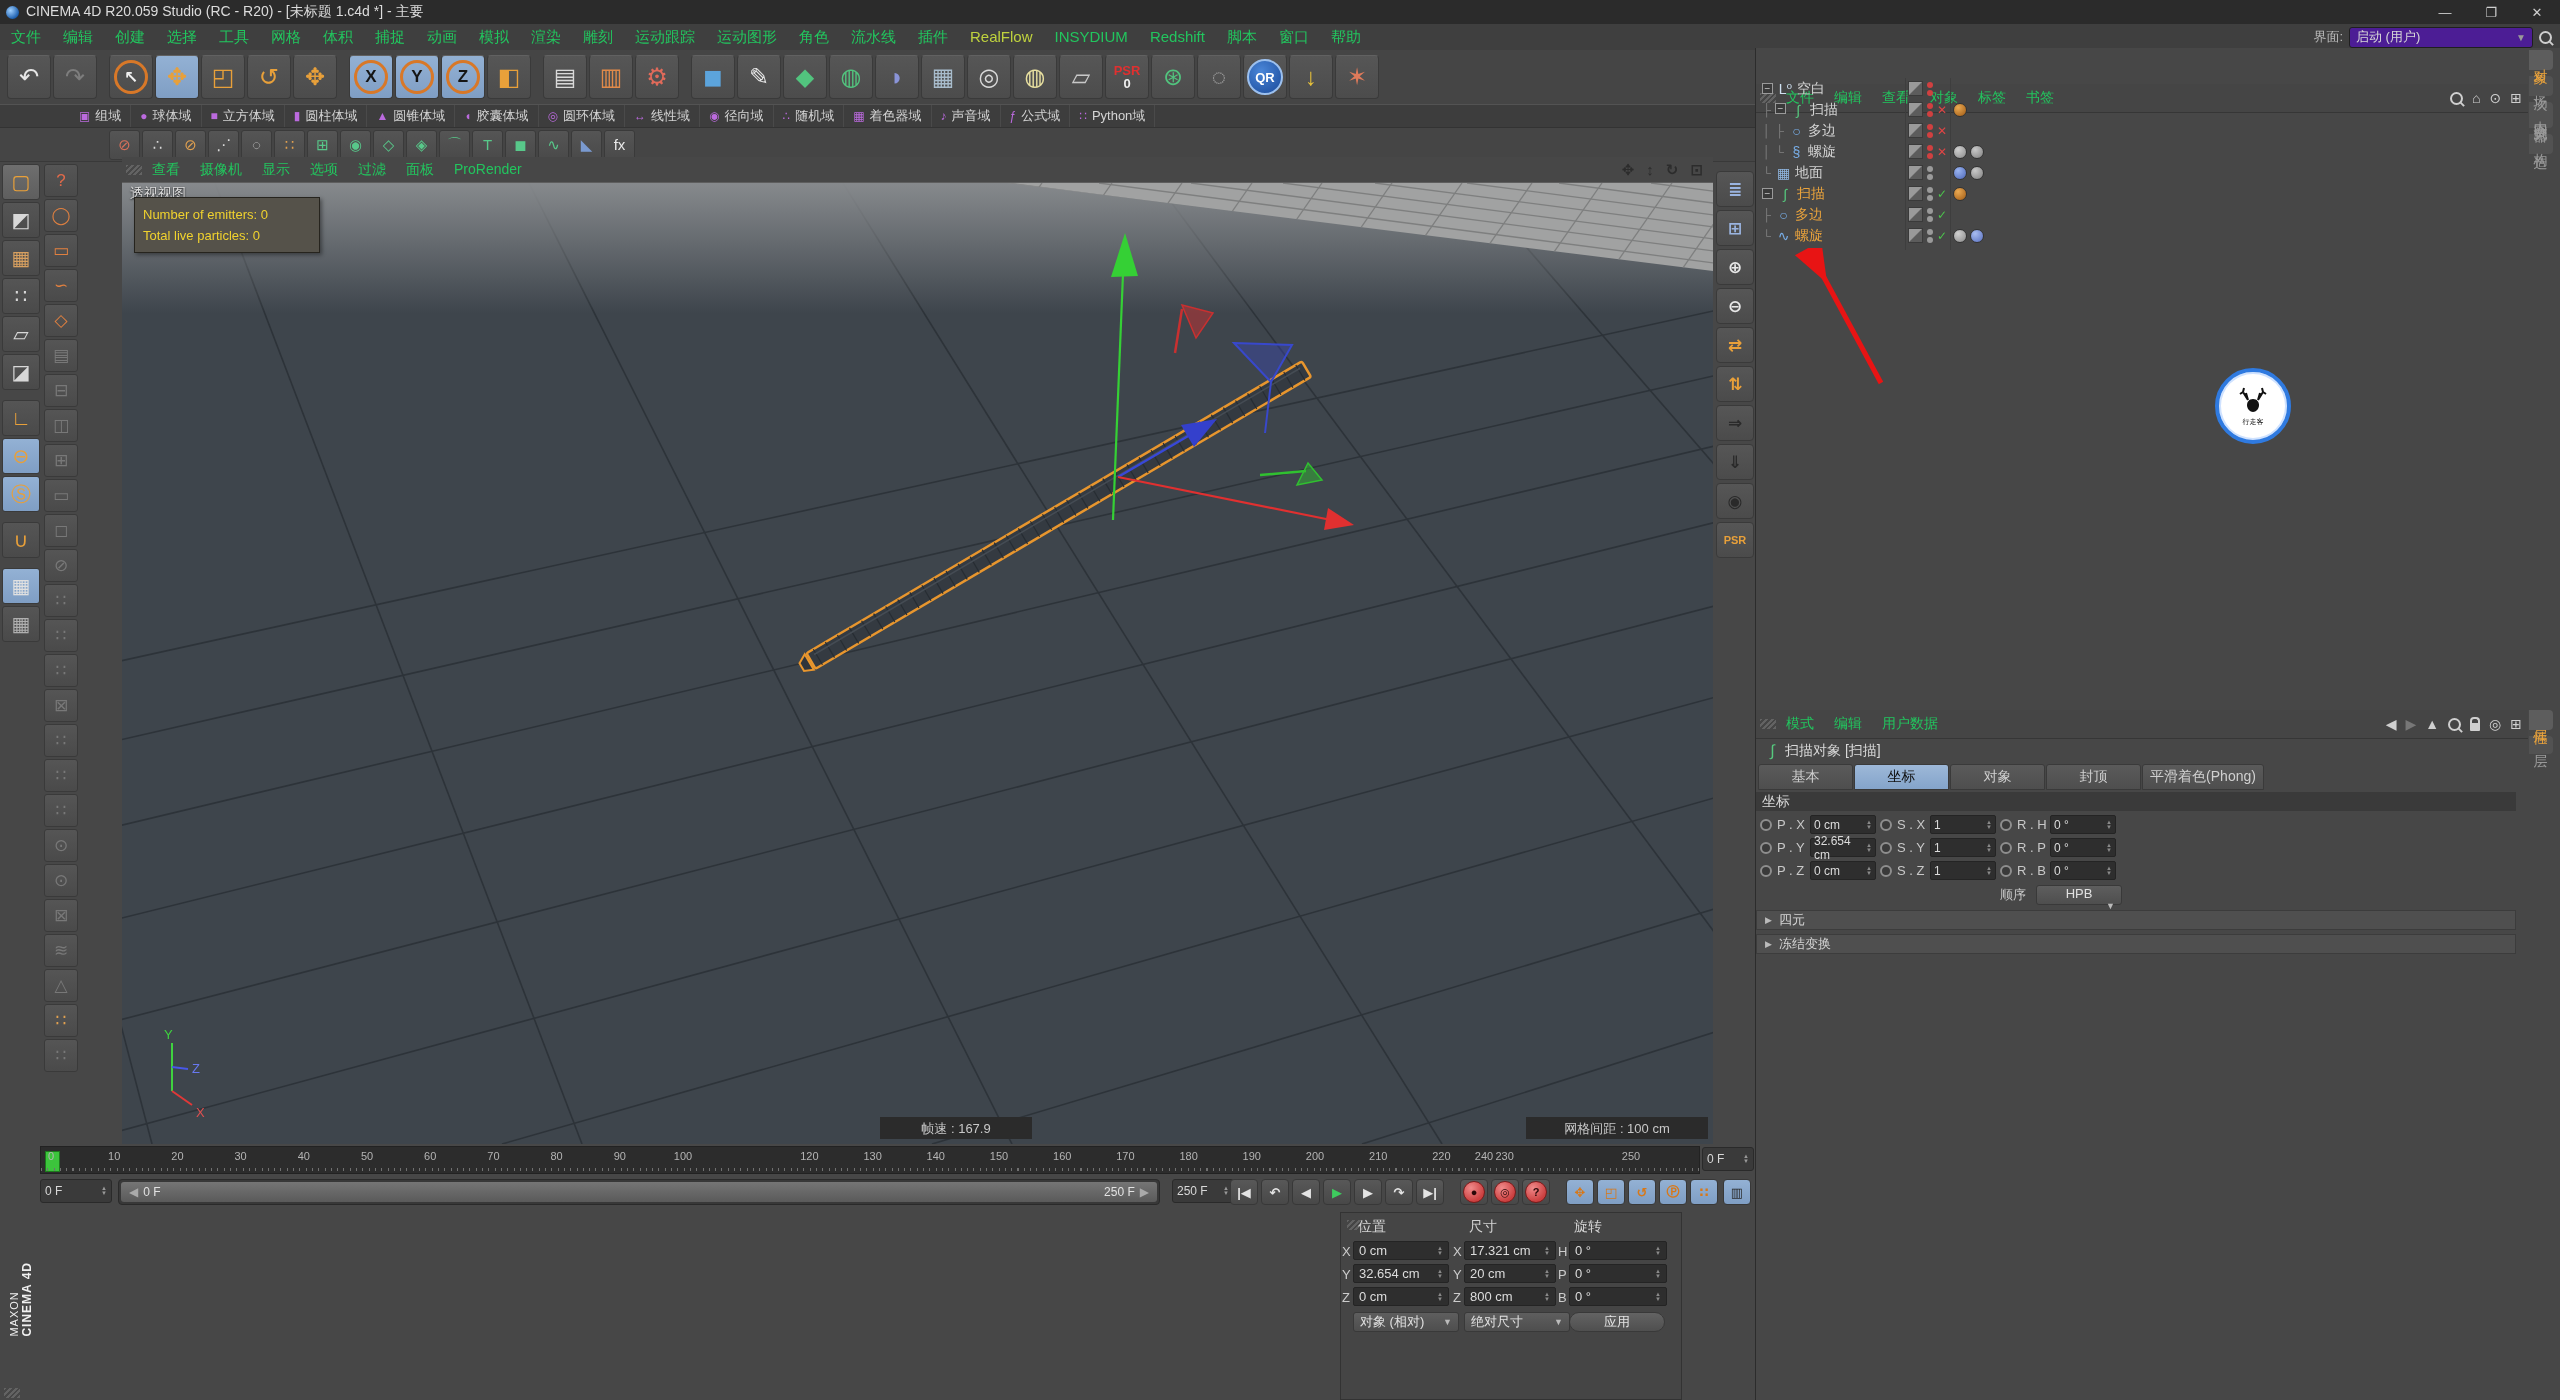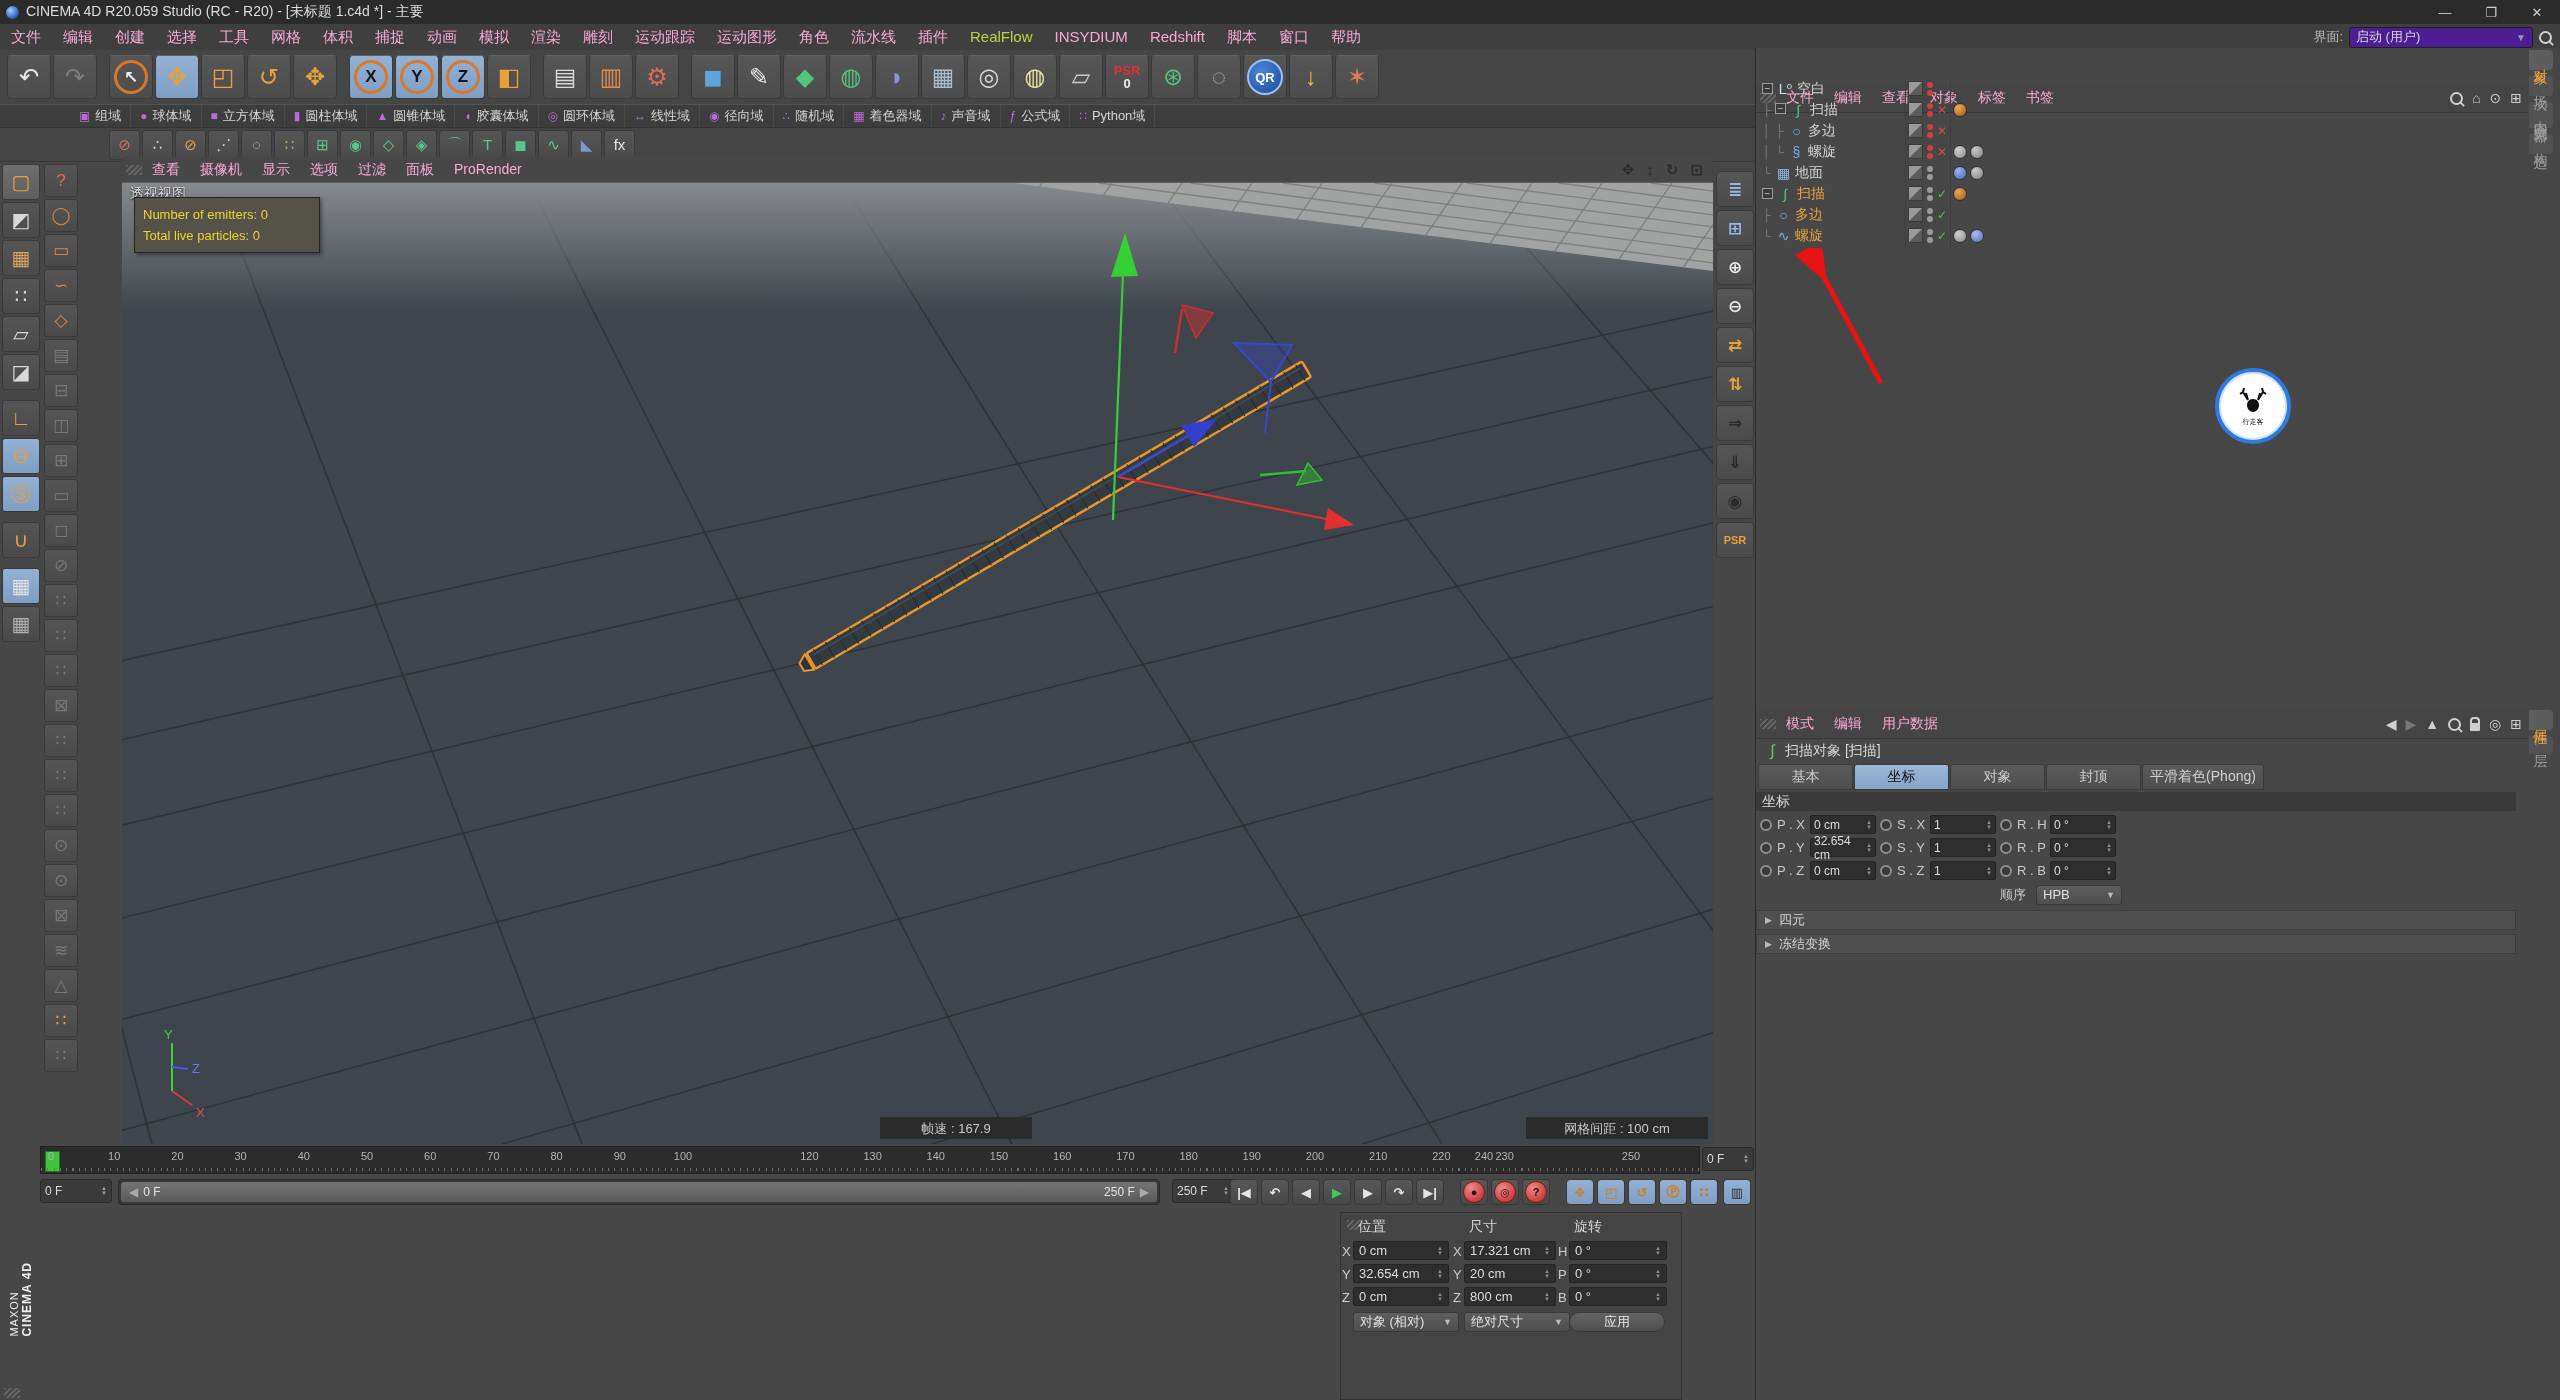--- a/index.html
+++ b/index.html
@@ -7,21 +7,21 @@
         font-family:"Liberation Sans","DejaVu Sans",sans-serif;color:#cccccc;
         -webkit-user-select:none;user-select:none;}
   .abs{position:absolute;}
   .grip{width:16px;height:10px;background:repeating-linear-gradient(135deg,#6a6a6a 0 2px,transparent 2px 4px);opacity:.8;}
   
   #titlebar{left:0;top:0;width:2560px;height:24px;background:#2b2b2b;display:flex;align-items:center;font-size:14px;color:#dcdcdc;}
   #appicon{width:13px;height:13px;border-radius:50%;background:radial-gradient(circle at 35% 35%,#9fd0ff,#1d5fae 70%,#0c3a74);margin:0 7px 0 6px;}
   #wincontrols{margin-left:auto;display:flex;height:24px;}
   .winbtn{width:46px;height:24px;display:flex;align-items:center;justify-content:center;color:#cfcfcf;font-size:13px;}
   #menubar{left:0;top:24px;width:2560px;height:26px;background:#3f3f3f;border-bottom:1px solid #2f2f2f;display:flex;align-items:center;font-size:15px;}
-  .menuitem{padding:0 11px;color:#f9a8d4;white-space:nowrap;}
+  .menuitem{padding:0 11px;color:#22c55e;white-space:nowrap;}
   .menuitem.hl{color:#bfd23e;}
   #ifacebox{margin-left:auto;display:flex;align-items:center;margin-right:8px;}
   #ifaceselect{width:170px;height:19px;background:#4c1d95;border:1px solid #1f1f1f;border-radius:3px;display:flex;align-items:center;font-size:13px;color:#d8d8d8;padding:0 6px;margin:0 6px;}
   #ifaceselect .arr{margin-left:auto;color:#999;font-size:10px;}
   
   #toolbar1{left:0;top:50px;width:2560px;height:54px;background:#454545;display:flex;align-items:center;padding-left:6px;box-sizing:border-box;}
   .tile{width:44px;height:44px;margin:0 1px;background:linear-gradient(#565656,#4c4c4c);border:1px solid #3a3a3a;border-top-color:#616161;border-radius:4px;display:flex;align-items:center;justify-content:center;font-size:24px;position:relative;box-sizing:border-box;}
   .tile.blue{background:linear-gradient(#93b1d4,#7f9ec4);}
   .tsep{width:10px;height:44px;}
   .ring{width:28px;height:28px;border:3px solid #d87828;border-radius:50%;display:flex;align-items:center;justify-content:center;font-size:17px;font-weight:bold;}
@@ -792,21 +792,21 @@
               <span>0 °</span>
               <span class="sp">
                 <span>▲</span>
                 <span>▼</span>
               </span>
             </span>
           </div>
         </div>
         <div class="amrow" style="top: 836px; left: 244px;">
           <span class="flabel" style="width: 36px;">顺序</span>
-          <span class="dropdown" style="width: 72px;">
+          <span class="dropdown" style="width: 72px; flex-direction: column;">
             <span>HPB</span>
             <span class="arr">▼</span>
           </span>
         </div>
       </div>
     <div class="tabstrip" style="top:662px;" id="amvtabs">
         <div class="vtab active">属性</div>
         <div class="vtab">层</div>
       </div>
   <div class="foldbar" style="top: 862px;">

